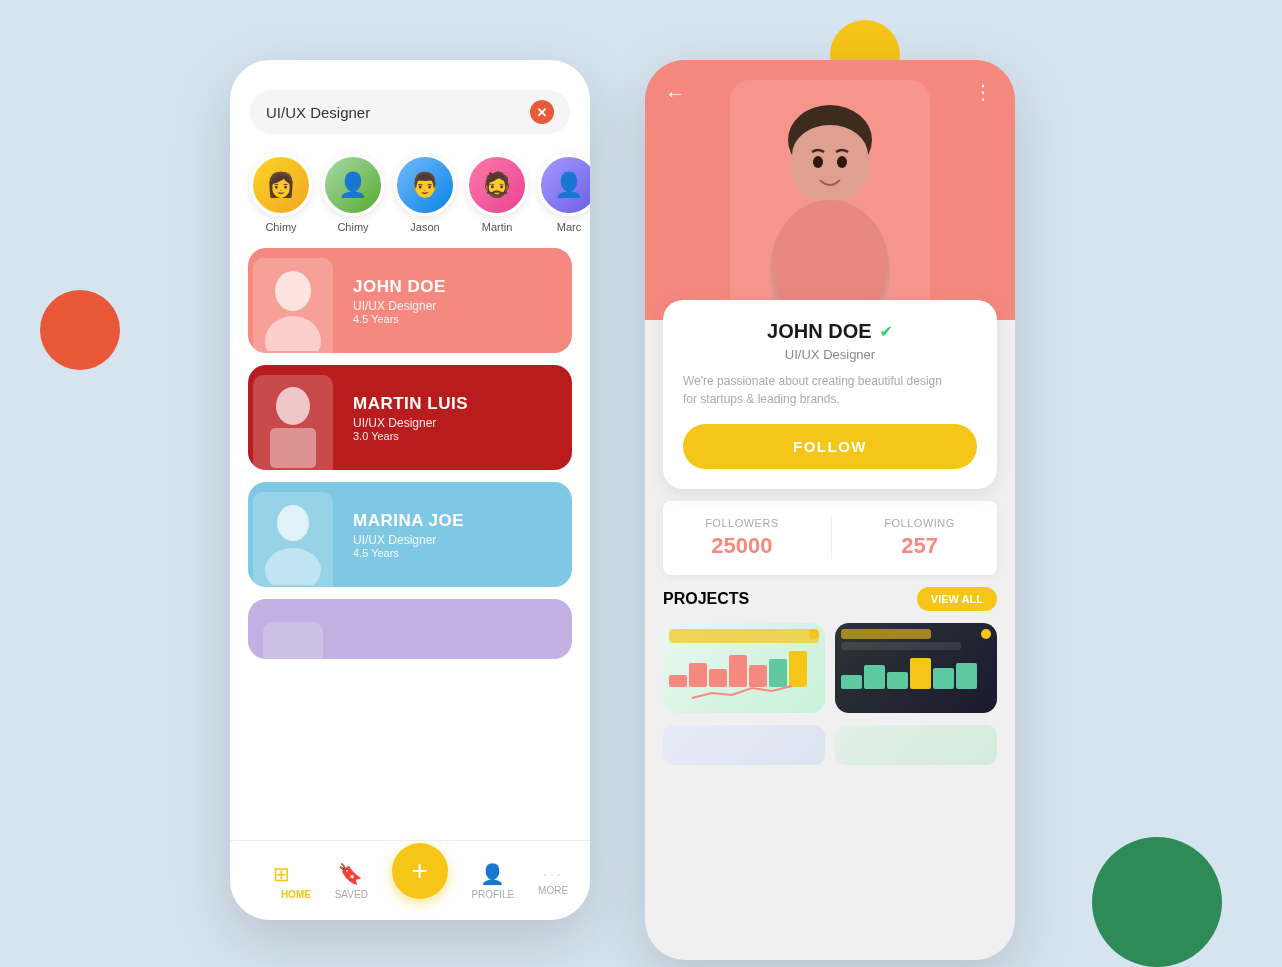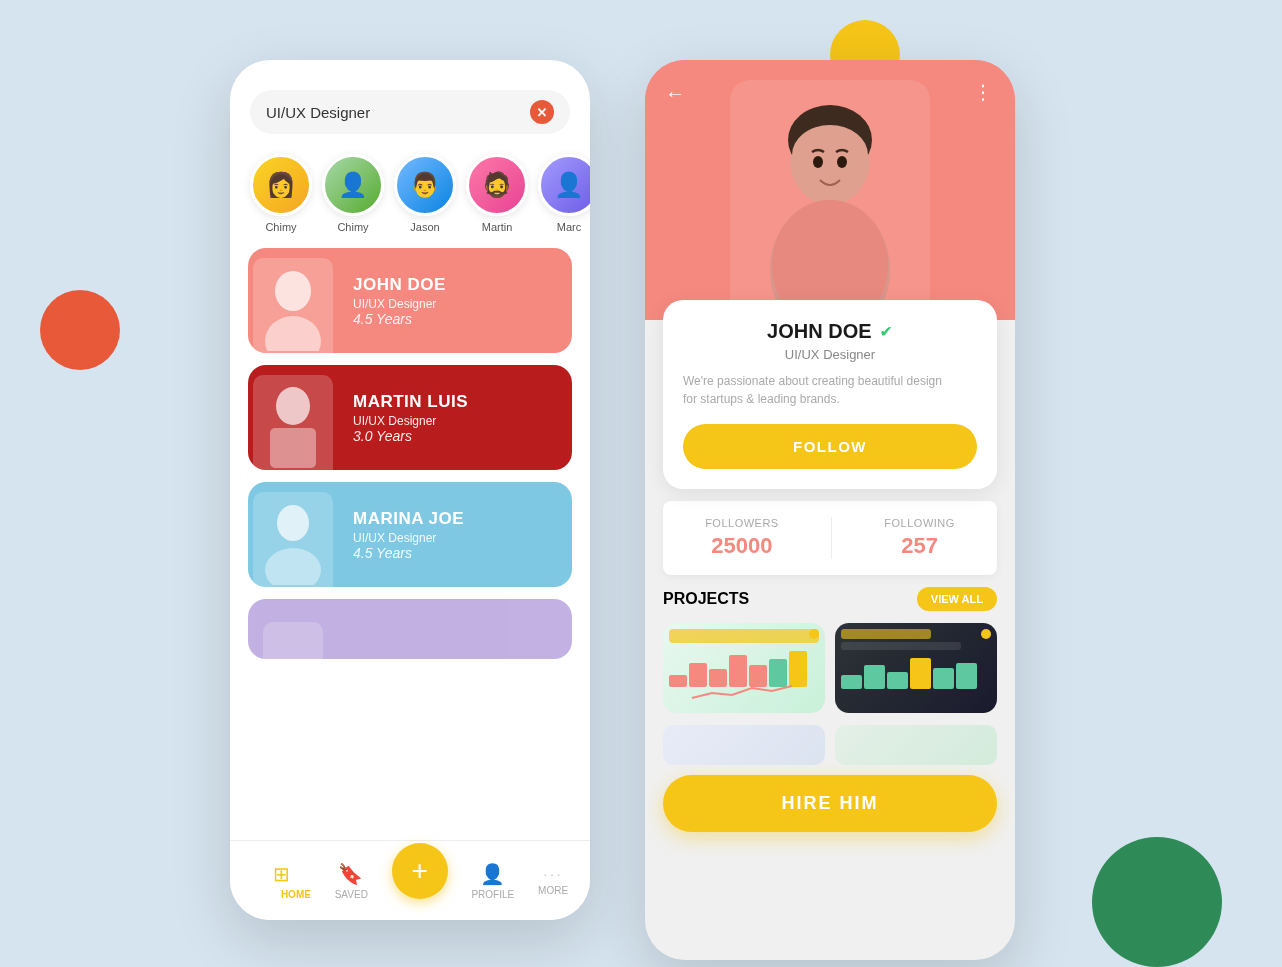--- a/index.html
+++ b/index.html
@@ -191,23 +191,22 @@
       font-size: 17px;
       font-weight: 700;
       letter-spacing: 0.5px;
     }
     .card-role {
       font-size: 12px;
       opacity: 0.9;
       margin-top: 2px;
     }
     .card-exp {
-      font-size: 14px;
+      font-size: 11px;
       opacity: 0.9;
-      font-style: italic;
     }
 
     
     .bottom-nav {
       height: 80px;
       background: white;
       display: flex;
       align-items: center;
       justify-content: space-around;
       padding: 0 10px;
@@ -655,15 +654,14 @@
       </div>
     </div>
   </div>
 
   <div class="hire-area">
 
     <div style="display:grid;grid-template-columns:1fr 1fr;gap:10px;margin-bottom:10px;opacity:0.5;overflow:hidden;height:40px;">
       <div style="background:linear-gradient(135deg,#e0e8ff,#c8d8f0);border-radius:10px;"></div>
       <div style="background:linear-gradient(135deg,#d8f0e0,#b8e8c8);border-radius:10px;"></div>
     </div>
-    <button class="hire-btn">HIRE HIM</button>
   </div>
 </div>
 
 </body></html>

